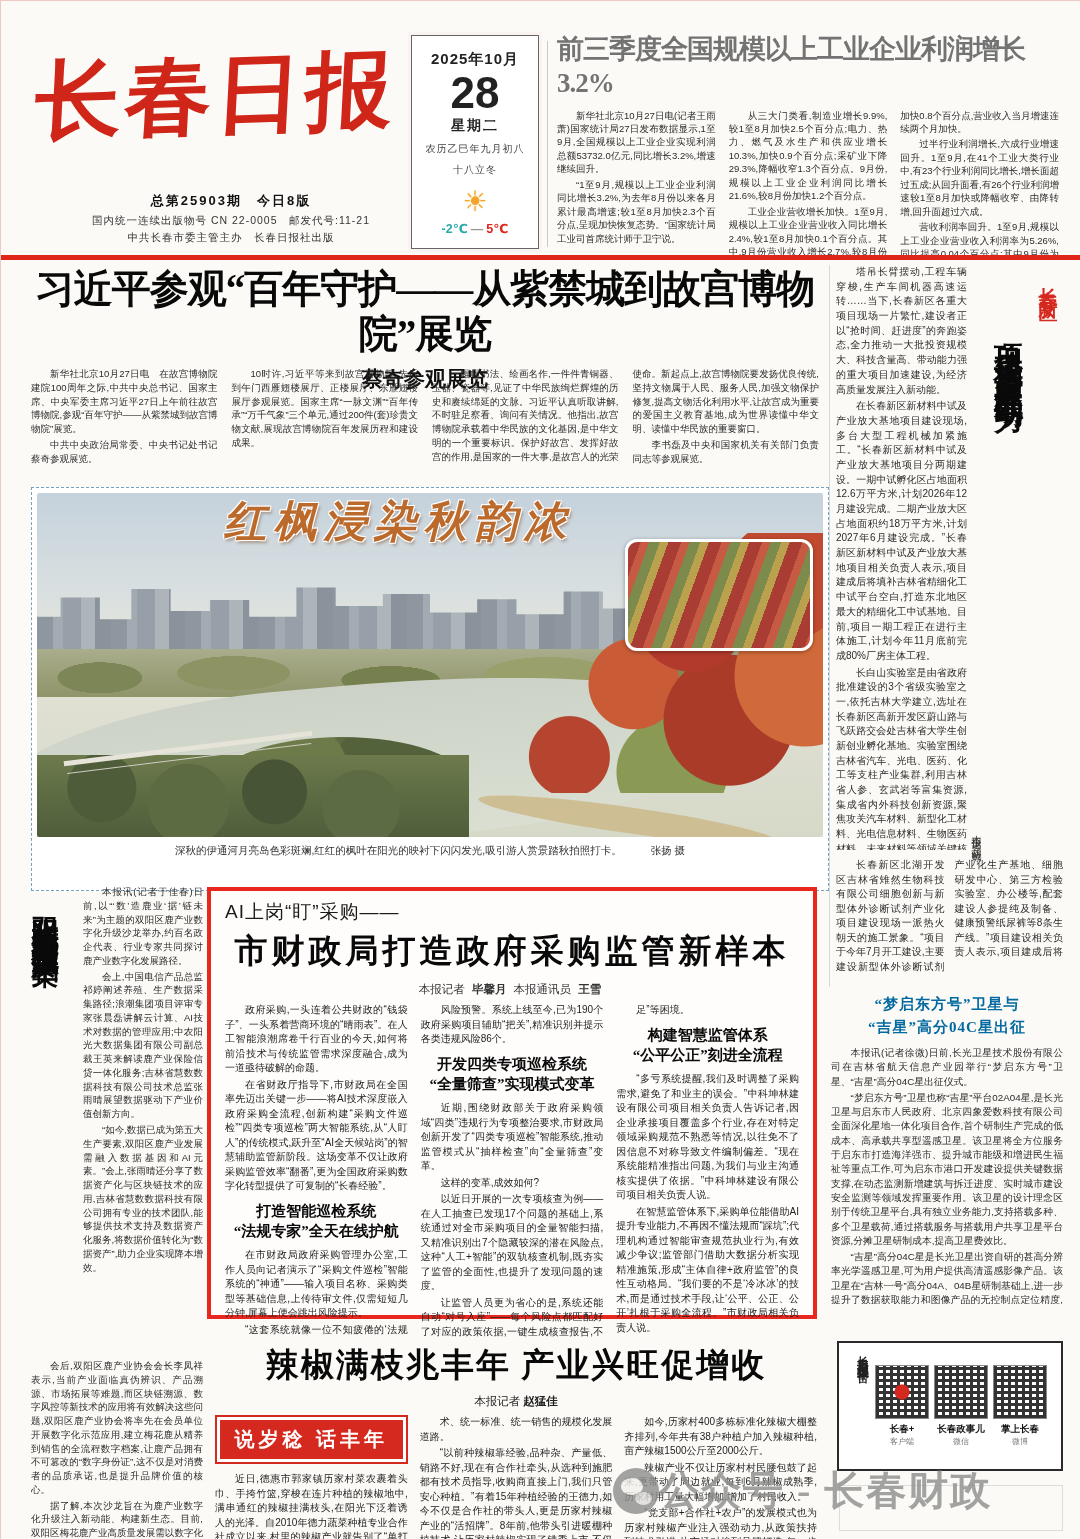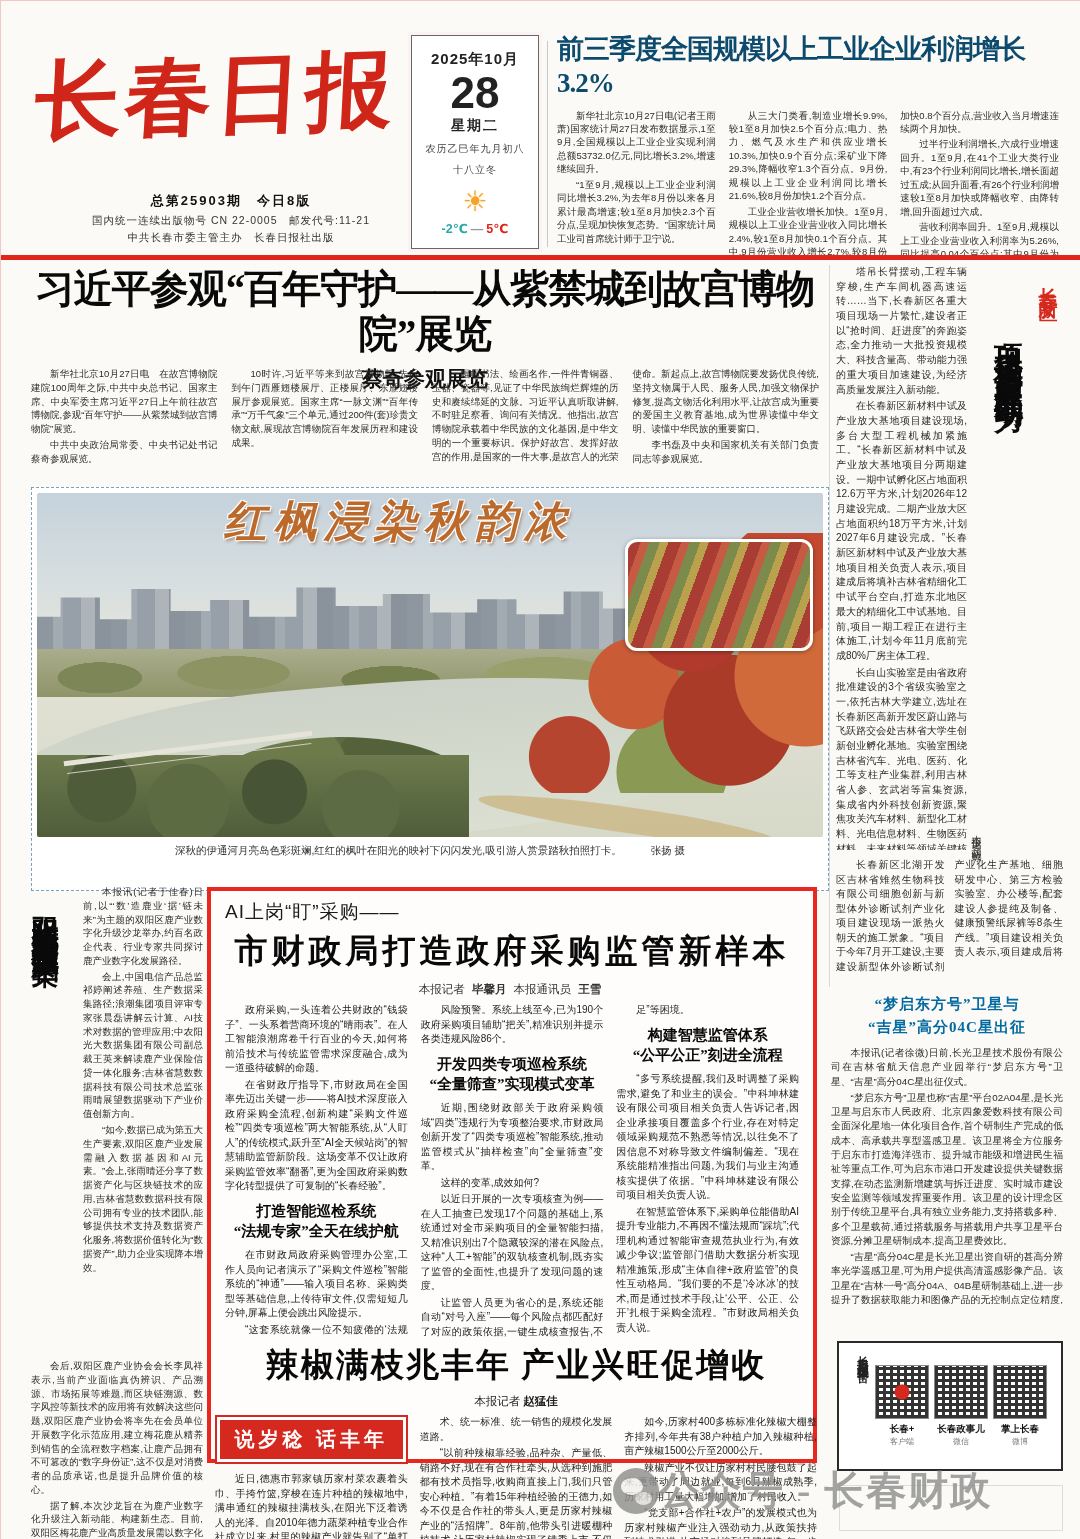--- a/index.html
+++ b/index.html
@@ -22,21 +22,21 @@
   .db-month{font-weight:bold;font-size:15px;margin-top:14px;letter-spacing:1px;}
   .db-day{font-weight:bold;font-size:44px;line-height:1.1;}
   .db-week{font-weight:bold;font-size:14px;letter-spacing:2px;}
   .db-lunar,.db-term{font-size:10px;color:#444;margin-top:7px;letter-spacing:1px;}
   .db-sun{font-size:28px;color:#f2a52c;line-height:1.2;margin-top:8px;text-shadow:0 0 2px #fbd286;}
   .db-temp{font-size:12.5px;font-weight:bold;margin-top:2px;}
   .t-low{color:#2ba8a8;} .t-sep{color:#999;padding:0 3px;} .t-high{color:#e0251b;}
   .v-div{position:absolute;left:546px;top:40px;width:1px;height:206px;background:#c9c9c9;}
 
   .top-article{position:absolute;left:556px;top:32px;width:502px;}
-  .top-headline{font-size:27px;font-weight:bold;letter-spacing:-1px;line-height:1.25;color:#0c4a6e;}
+  .top-headline{font-size:27px;font-weight:bold;letter-spacing:-1px;line-height:1.25;color:#737373;}
   .top-cols{margin-top:8px;column-count:3;column-gap:13px;font-size:9.5px;line-height:1.42;
     height:162px;overflow:hidden;}
 
   .red-rule{position:absolute;left:0;top:254px;width:1080px;height:5px;background:#e0251b;}
 
   
   .main-head{position:absolute;left:28px;top:266px;width:792px;text-align:center;}
   .main-h1{font-size:39px;font-weight:bold;letter-spacing:-1px;line-height:1.15;color:#090909;}
   .main-h2{font-size:21px;font-weight:bold;margin-top:8px;color:#111;}
   .main-body{position:absolute;left:30px;top:366px;width:788px;height:114px;column-count:4;
@@ -98,21 +98,21 @@
   .rr-byline{width:18px;display:flex;align-items:flex-end;justify-content:center;}
   .rr-byline span{writing-mode:vertical-rl;font-size:10px;color:#333;letter-spacing:2px;padding-bottom:4px;}
   .rr-headline{width:48px;text-align:center;}
   .rr-headline span{writing-mode:vertical-rl;font-family:"Liberation Serif","DejaVu Serif",serif;
     font-weight:bold;font-size:29px;letter-spacing:4px;line-height:1.05;color:#0a0a0a;margin-top:56px;}
   .rr-kicker{width:30px;text-align:center;}
   .rr-kicker span{writing-mode:vertical-rl;color:#d5281e;font-weight:bold;font-size:19px;letter-spacing:6px;padding-top:6px;}
   .rr-bottom{margin-top:8px;column-count:2;column-gap:10px;font-size:10px;line-height:1.45;height:118px;overflow:hidden;}
 
   
-  .ai-box{position:absolute;left:206px;top:886px;width:610px;height:576px;border:4px solid #e8281e;
+  .ai-box{position:absolute;left:206px;top:886px;width:610px;height:432px;border:4px solid #e8281e;
     background:#fffdfc;padding:8px 14px;box-sizing:border-box;}
   .ai-kicker{font-size:19px;color:#1a1a1a;letter-spacing:1px;}
   .ai-headline{text-align:center;font-size:33px;font-weight:bold;letter-spacing:4px;margin-top:4px;color:#090909;}
   .ai-byline{text-align:center;font-size:11.5px;color:#333;margin:8px 0 6px 0;}
   .ai-byline b{padding:0 4px;}
   .ai-cols{display:flex;gap:13px;height:334px;overflow:hidden;}
   .ai-col{flex:1;font-size:10px;line-height:1.45;text-align:justify;}
   .col-sub{font-family:"Liberation Serif","DejaVu Serif",serif;font-weight:bold;font-size:15px;
     text-align:center;line-height:1.35;margin:7px 0;color:#0a0a0a;text-indent:0;}
 

